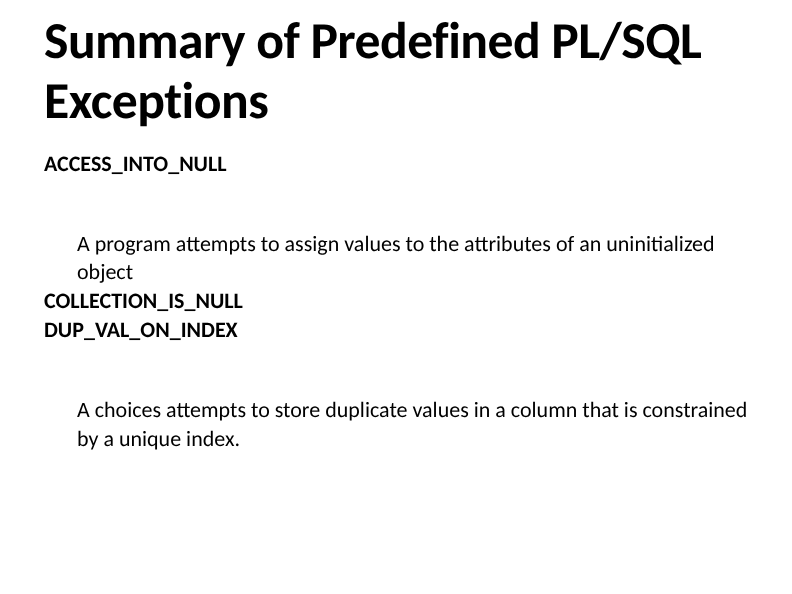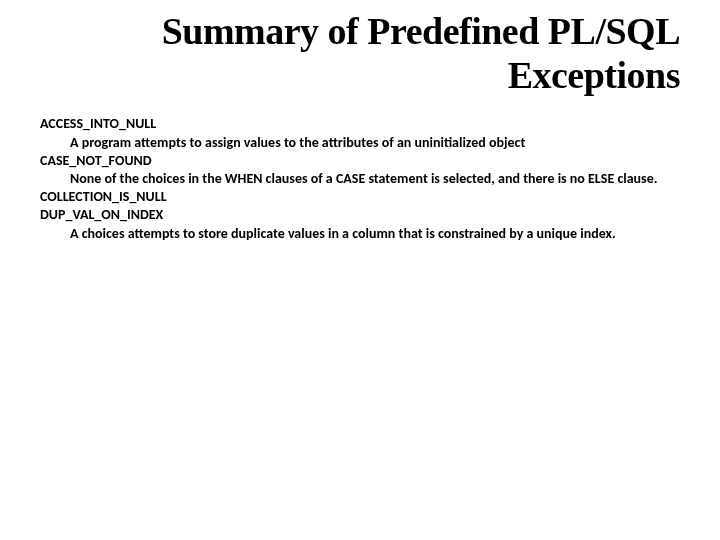--- a/index.html
+++ b/index.html
@@ -9,49 +9,47 @@
       background: #ffffff;
       font-family: Calibri, "Segoe UI", Arial, sans-serif;
       color: #000000;
       padding: 0;
       overflow: hidden;
     }
     .slide {
       padding: 10px 40px 20px 40px;
     }
     .title {
-      font-size: 38px;
+      font-size: 47px;
       font-weight: 700;
-      text-align: right;
+      text-align: left;
       line-height: 1.15;
       margin-bottom: 18px;
       letter-spacing: -0.5px;
-      font-family: Liberation Serif, serif;
     }
     .content {
-      font-size: 14px;
+      font-size: 20px;
       line-height: 1.3;
       font-weight: 600;
     }
     .exception-name {
       font-weight: 600;
       padding-left: 0;
     }
     .exception-desc {
-      font-weight: 700;
+      font-weight: 400;
       padding-left: 30px;
+      margin-top: 47px;
     }
   </style>
 </head>
 <body>
 
 <div class="slide">
   <h1 class="title">Summary of Predefined PL/SQL Exceptions</h1>
   <div class="content">
     <div class="exception-name">ACCESS_INTO_NULL</div>
     <div class="exception-desc">A program attempts to assign values to the attributes of an uninitialized object</div>
-    <div class="exception-name">CASE_NOT_FOUND</div>
-    <div class="exception-desc">None of the choices in the WHEN clauses of a CASE statement is selected, and there is no ELSE clause.</div>
     <div class="exception-name">COLLECTION_IS_NULL</div>
     <div class="exception-name">DUP_VAL_ON_INDEX</div>
     <div class="exception-desc">A choices attempts to store duplicate values in a column that is constrained by a unique index.</div>
   </div>
 </div>
 
 </body></html>

